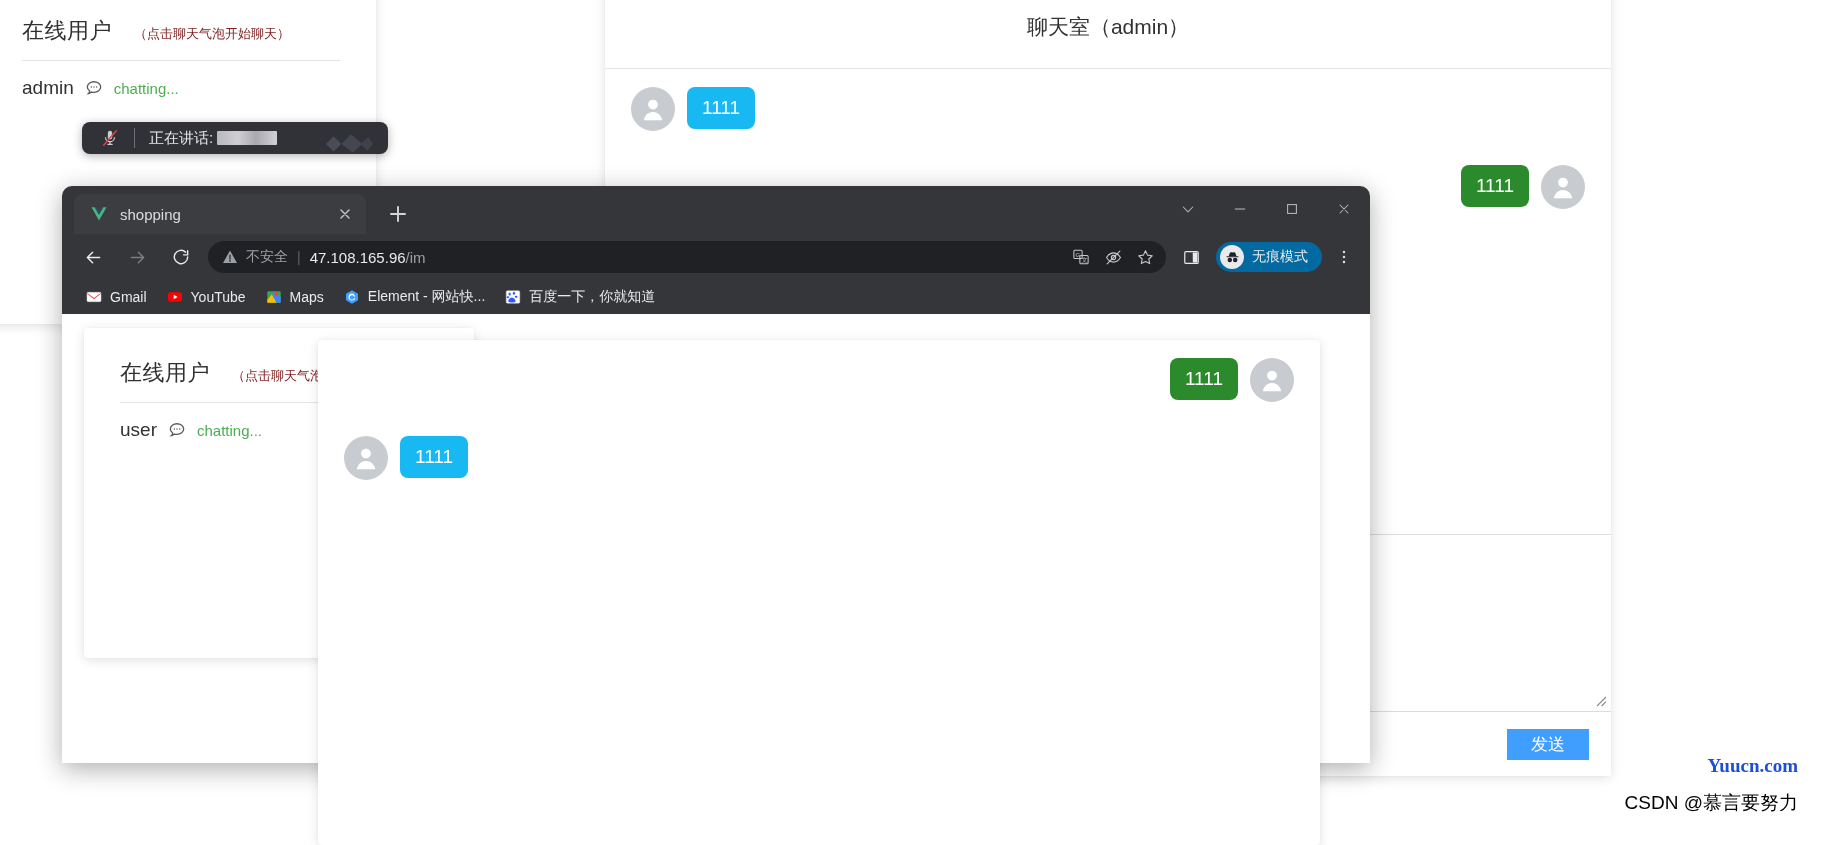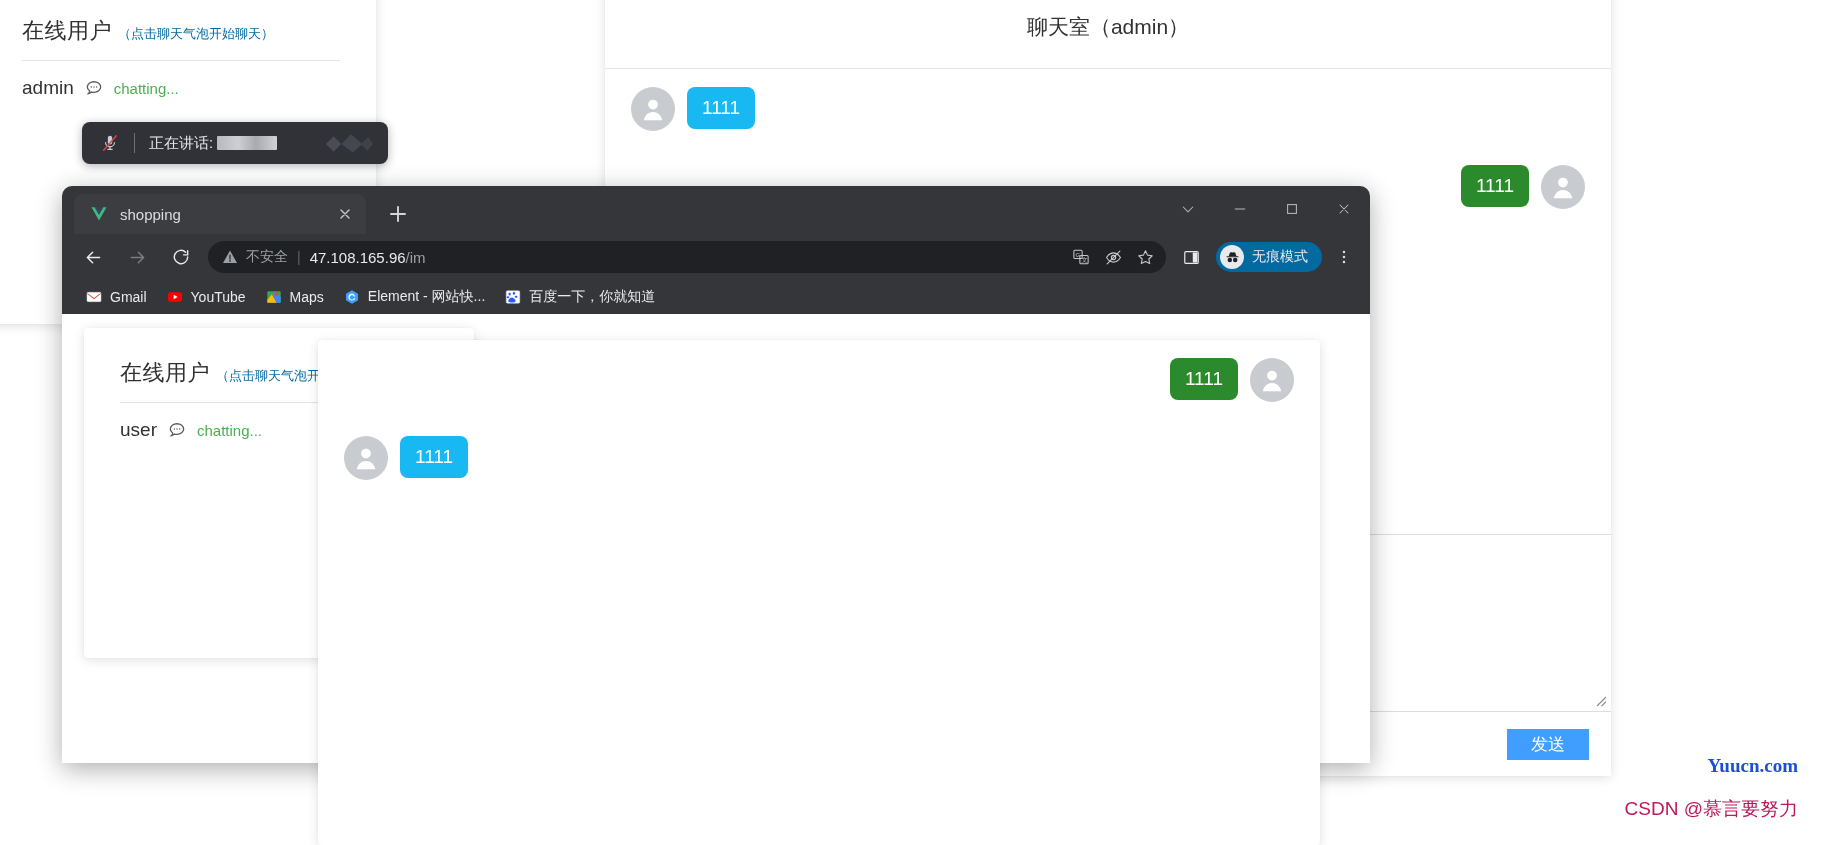--- a/index.html
+++ b/index.html
@@ -31,40 +31,40 @@
     border-radius: 4px;
   }
   .users-head {
     padding: 30px 0 0 36px;
     display: flex; align-items: baseline;
   }
   .users-title {
     font-size: 22px; color: #303133; letter-spacing: .5px;
   }
   .users-sub {
-    font-size: 13px; color: #0369a1; margin-left: 6px; white-space: nowrap;
+    font-size: 13px; color: #7f1d1d; margin-left: 22px; white-space: nowrap;
   }
   .users-rule {
     margin: 14px 36px 0 36px;
     height: 1px; background: #e4e4e4;
   }
   .users-row {
     display: flex; align-items: center;
     padding: 16px 0 0 36px;
     gap: 10px;
   }
   .users-name { font-size: 19px; color: #303133; }
   .chat-bubble-icon { width: 20px; height: 20px; display: block; }
   .users-status { font-size: 15px; color: #4caf50; }
 
   
   #speaking-toast {
     position: absolute;
     left: 82px; top: 122px;
-    width: 306px; height: 42px;
+    width: 306px; height: 32px;
     background: #303238;
     border-radius: 8px;
     display: flex; align-items: center;
     box-shadow: 0 2px 10px rgba(0,0,0,.3);
     overflow: hidden;
   }
   .toast-mic { margin-left: 18px; width: 20px; height: 22px; display:block; }
   .toast-div { width: 1px; height: 20px; background: #6c6f78; margin: 0 14px; }
   .toast-text { color: #e8e8ea; font-size: 15px; white-space: nowrap; }
   .toast-redact {
@@ -273,21 +273,21 @@
 
   
   .wm-red {
     position: absolute; right: 24px; top: 755px;
     color: #1d4ed8; font-size: 19px;
     font-family: "Liberation Serif", "DejaVu Serif", serif;
     font-weight: 700;
   }
   .wm-gray {
     position: absolute; right: 24px; top: 790px;
-    color: #be185d; font-size: 19px; margin-top: 6px;
+    color: #000000; font-size: 19px;
   }
 </style>
 </head>
 <body>
 
 <div id="stage">
 
   <div class="card" id="admin-users">
     <div class="users-head">
       <span class="users-title">在线用户</span>

